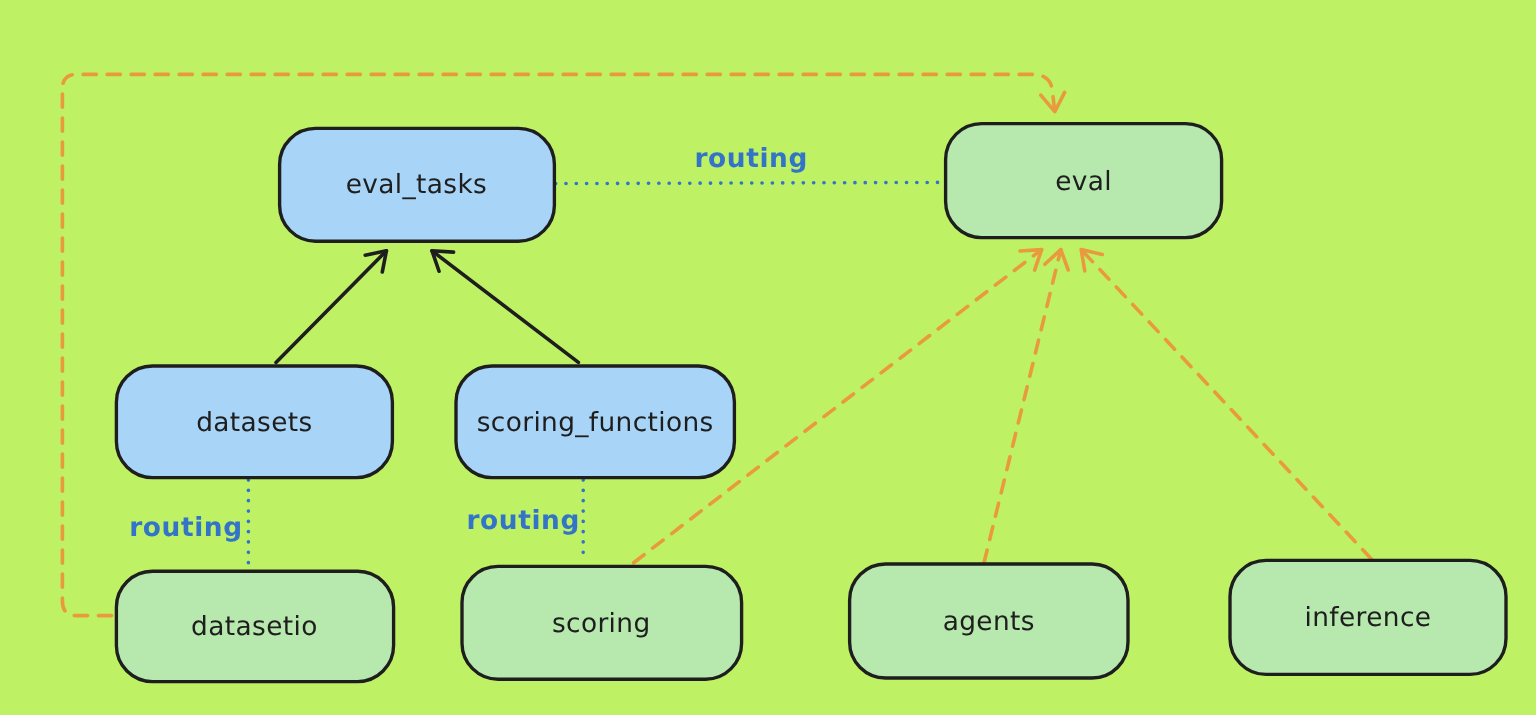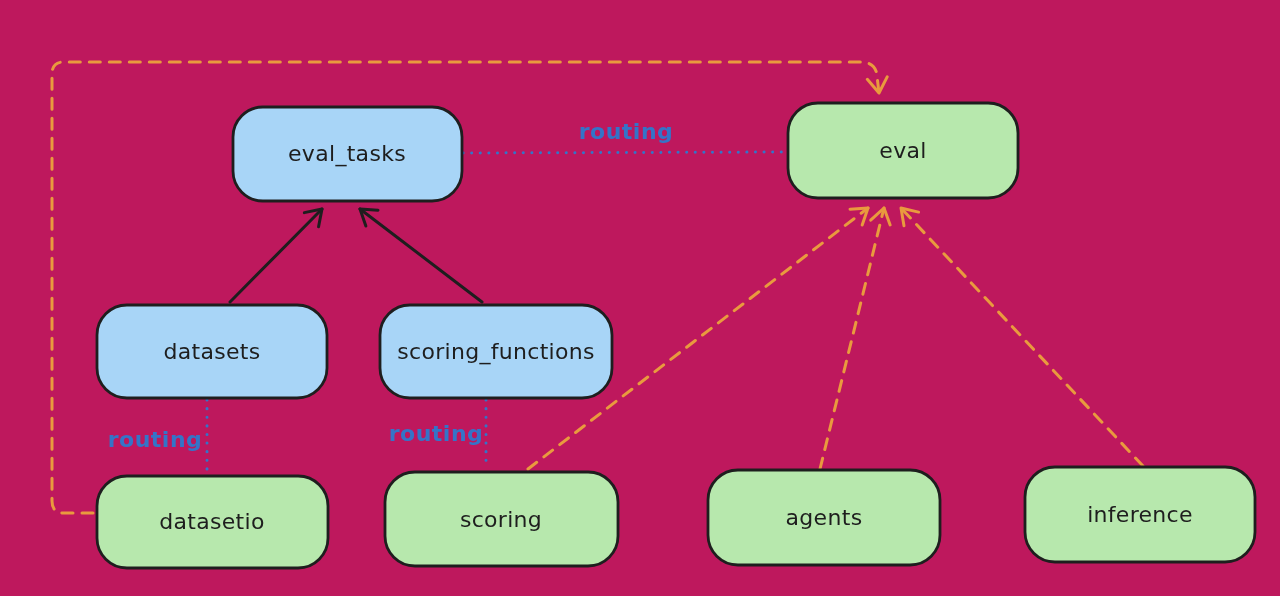--- a/index.html
+++ b/index.html
@@ -5,21 +5,21 @@
   html, body {
     margin: 0;
     padding: 0;
     background: #ffffff;
     font-family: "DejaVu Sans", sans-serif;
   }
   .canvas-wrap {
     position: relative;
     width: 1280px;
     height: 596px;
-    background: #be185d;
+    background: #bef264;
     overflow: hidden;
   }
   svg { display: block; }
   .node-box {
     stroke-width: 2.8;
     stroke-linejoin: round;
   }
   .node-label {
     font-family: "DejaVu Sans", sans-serif;
     font-size: 22px;

